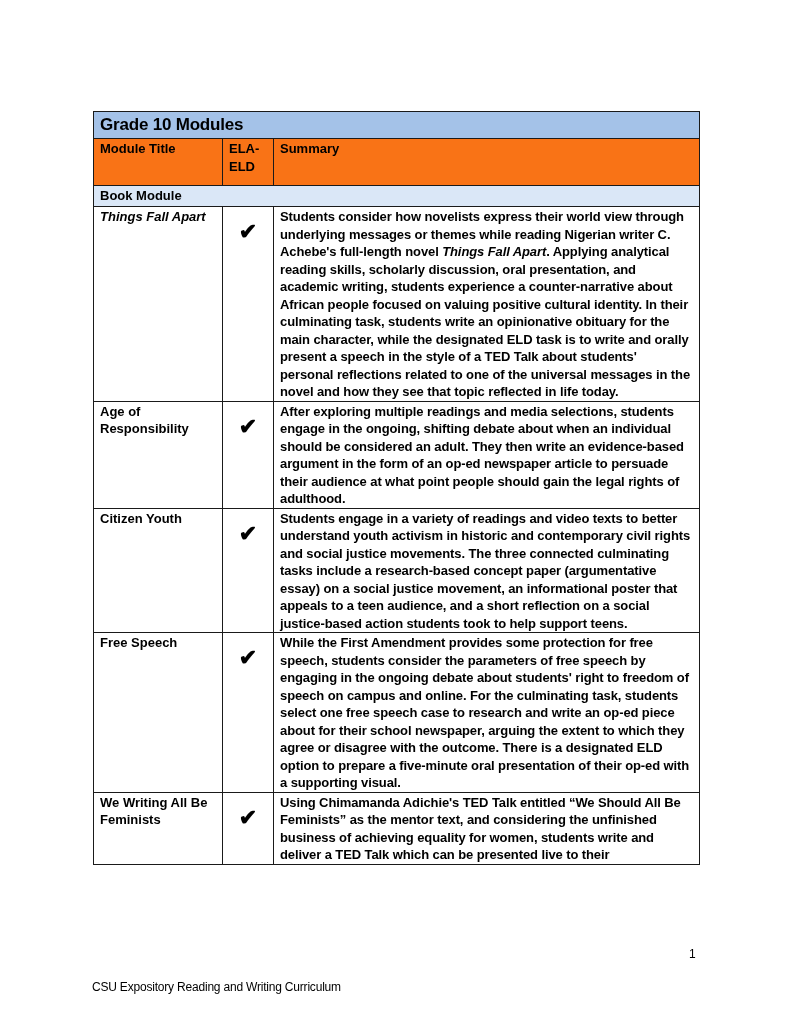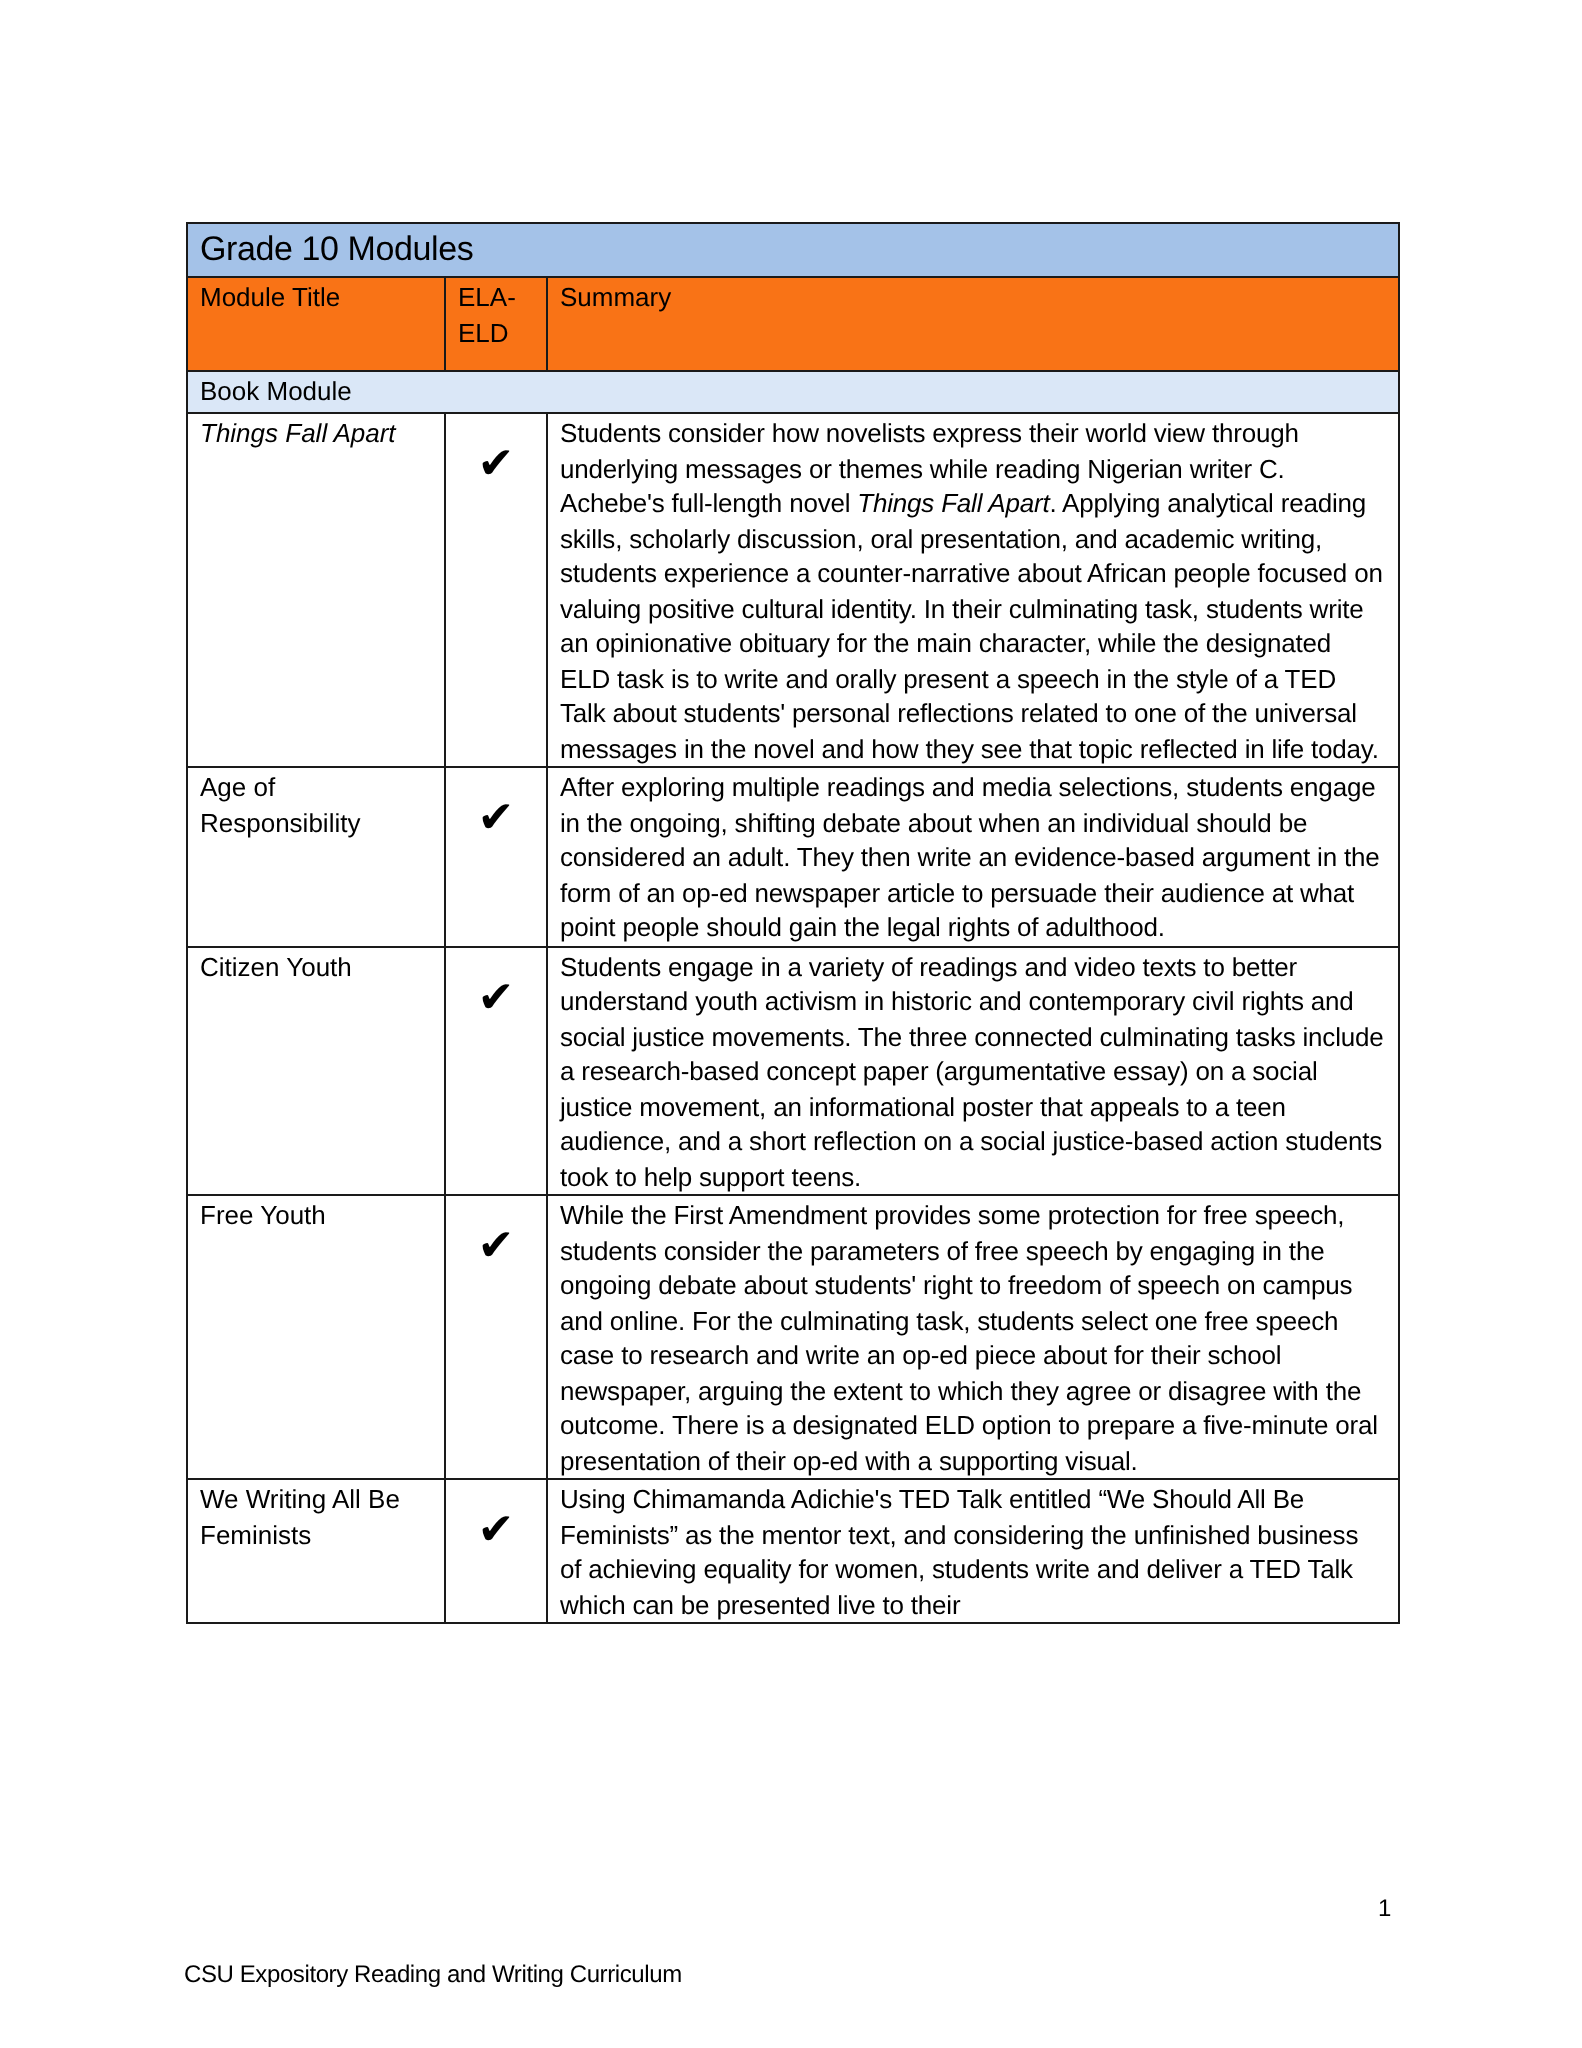--- a/index.html
+++ b/index.html
@@ -6,21 +6,21 @@
   body { width: 791px; height: 1024px; position: relative; overflow: hidden;
          font-family: "Liberation Sans", sans-serif; color: #000; }
   .page { position: absolute; left: 0; top: 0; width: 791px; height: 1024px; }
   table.modules {
     position: absolute; left: 93px; top: 111px; width: 606px;
     border-collapse: collapse; table-layout: fixed;
     font-size: 13px; line-height: 17.5px;
   }
   table.modules td, table.modules th {
     border: 1.5px solid #1a1a1a; vertical-align: top; padding: 1px 6px 0 6px;
-    text-align: left; font-weight: normal;
+    text-align: left; font-weight: bold;
   }
   col.c1 { width: 129px; }
   col.c2 { width: 51px; }
   col.c3 { width: 426px; }
   .title-row th {
     background: #a4c2e8; text-align: center; font-size: 17px; font-weight: bold;
     height: 25px; line-height: 24px; padding: 0; letter-spacing: -0.2px;
   }
   .header-row td { background: #f97316; font-weight: bold; height: 45px; }
   .section-row td { background: #dae7f7; font-weight: bold; height: 19px; padding-top: 0; }
@@ -64,21 +64,21 @@
       <td class="title-cell">Age of Responsibility</td>
       <td class="check">✔</td>
       <td class="summary">After exploring multiple readings and media selections, students engage in the ongoing, shifting debate about when an individual should be considered an adult. They then write an evidence-based argument in the form of an op-ed newspaper article to persuade their audience at what point people should gain the legal rights of adulthood.</td>
     </tr>
     <tr>
       <td class="title-cell">Citizen Youth</td>
       <td class="check">✔</td>
       <td class="summary">Students engage in a variety of readings and video texts to better understand youth activism in historic and contemporary civil rights and social justice movements. The three connected culminating tasks include a research-based concept paper (argumentative essay) on a social justice movement, an informational poster that appeals to a teen audience, and a short reflection on a social justice-based action students took to help support teens.</td>
     </tr>
     <tr>
-      <td class="title-cell">Free Youth</td>
+      <td class="title-cell">Free Speech</td>
       <td class="check">✔</td>
       <td class="summary">While the First Amendment provides some protection for free speech, students consider the parameters of free speech by engaging in the ongoing debate about students' right to freedom of speech on campus and online. For the culminating task, students select one free speech case to research and write an op-ed piece about for their school newspaper, arguing the extent to which they agree or disagree with the outcome. There is a designated ELD option to prepare a five-minute oral presentation of their op-ed with a supporting visual.</td>
     </tr>
     <tr>
       <td class="title-cell">We Writing All Be Feminists</td>
       <td class="check">✔</td>
       <td class="summary">Using Chimamanda Adichie's TED Talk entitled “We Should All Be Feminists” as the mentor text, and considering the unfinished business of achieving equality for women, students write and deliver a TED Talk which can be presented live to their</td>
     </tr>
   </tbody>
     </table>

